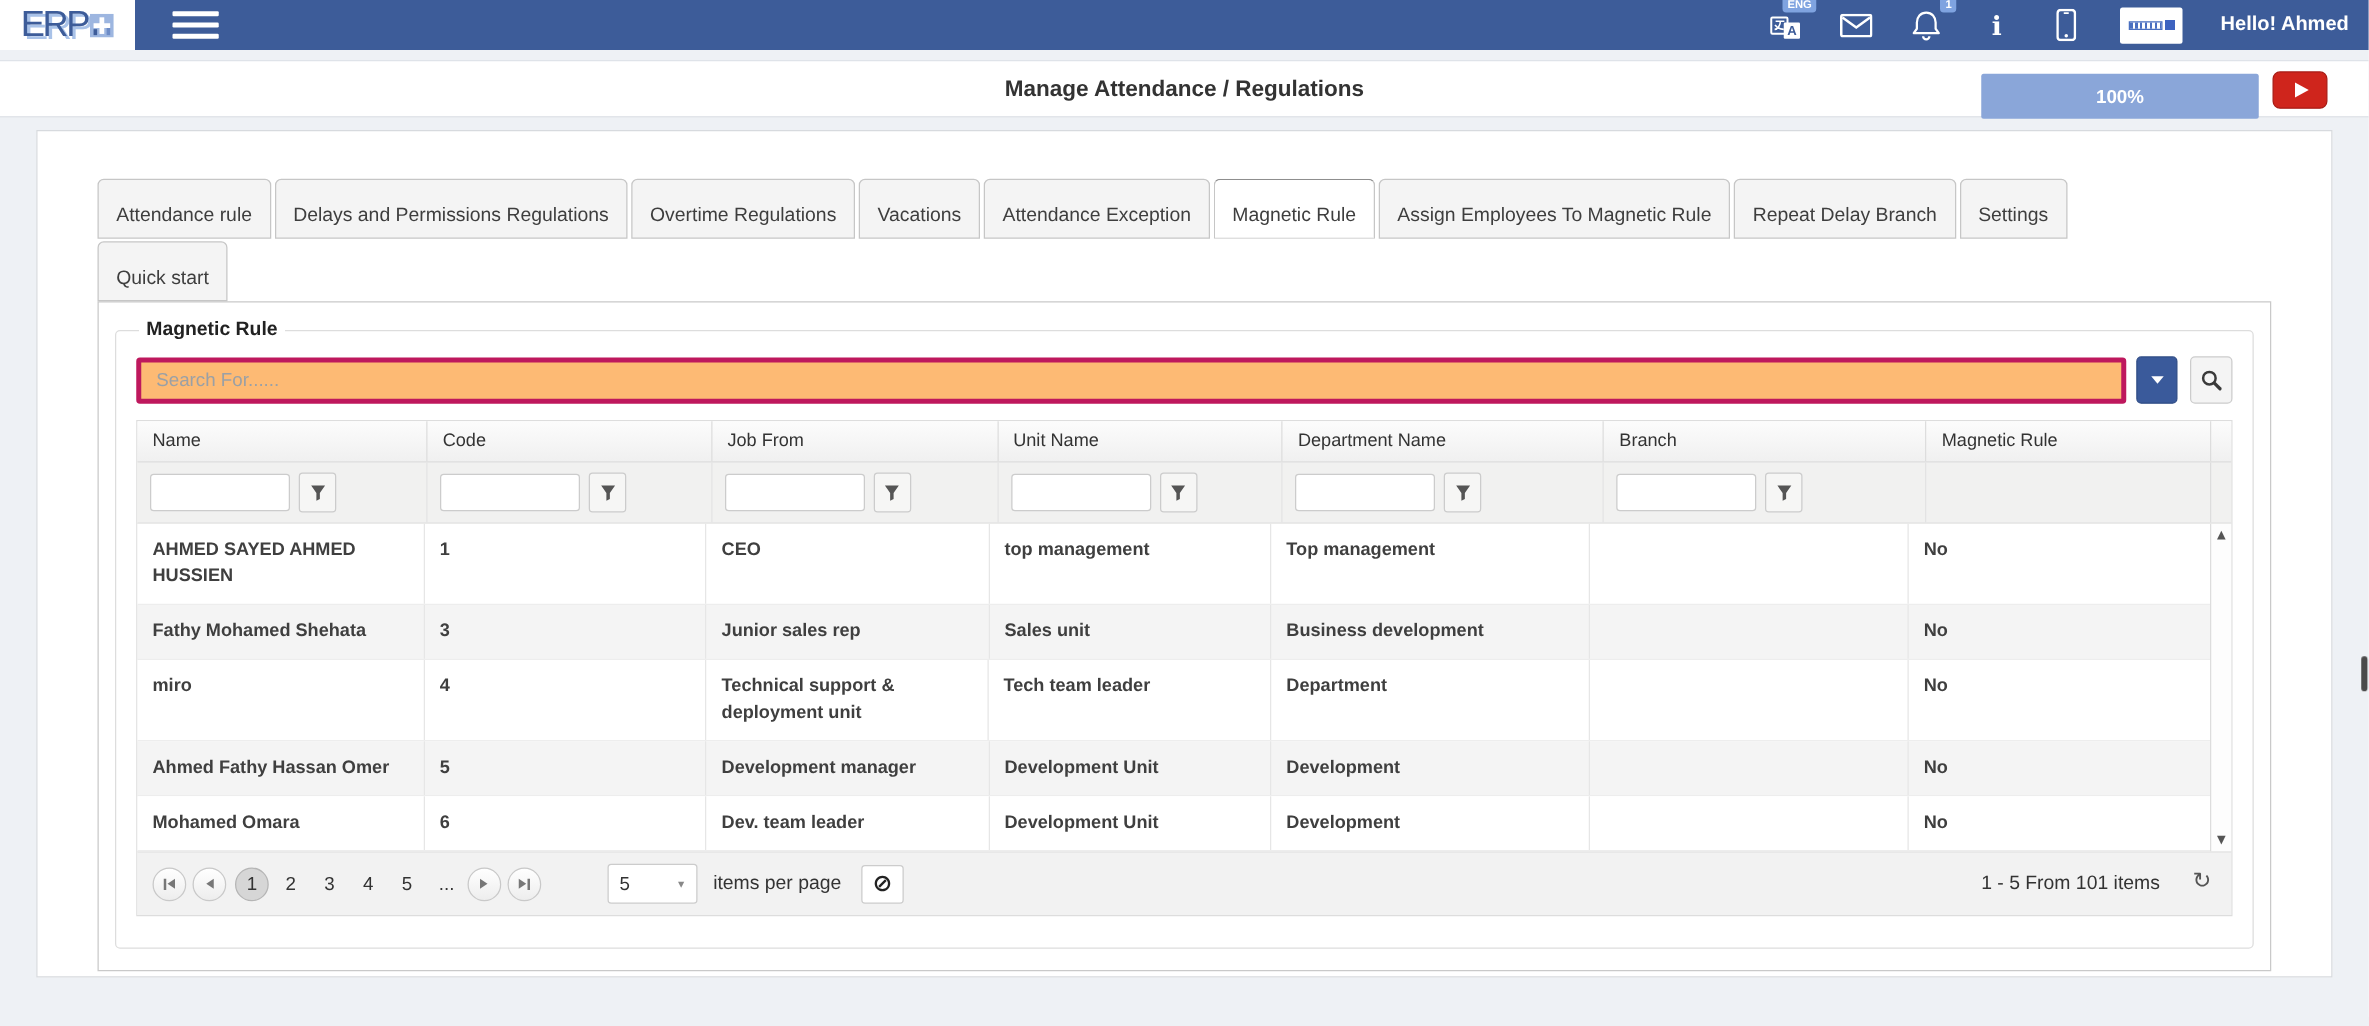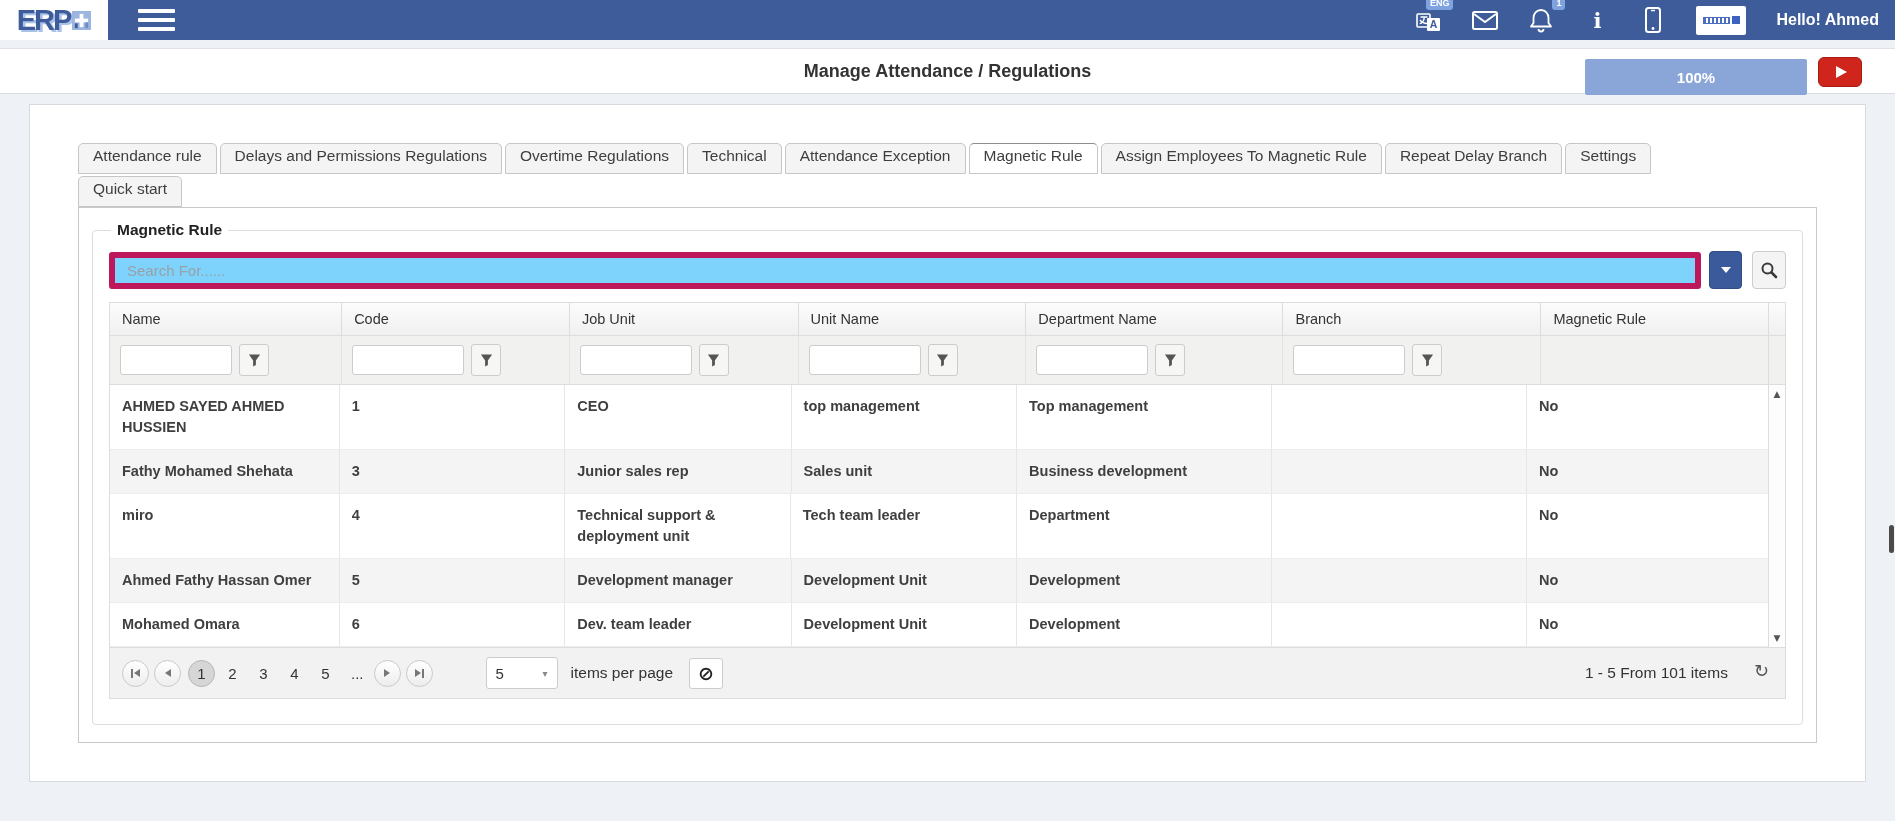--- a/index.html
+++ b/index.html
@@ -2,21 +2,21 @@
 <html><head>
 <meta charset="utf-8">
 <style>
   * { margin:0; padding:0; box-sizing:border-box; }
   html,body { width:1895px; height:821px; overflow:hidden; }
   body { background:#eef1f5; font-family:"Liberation Sans",sans-serif; position:relative; }
 
   
   .navbar { height:40px; background:#3d5c99; display:flex; align-items:center; }
   .logo-box { width:108px; height:40px; background:#fff; display:flex; align-items:center; justify-content:center; gap:2px; }
-  .logo-text { font-size:29px; font-weight:700; color:#3d5c99; letter-spacing:-2px; text-shadow:2.5px 2px 0 #a9c2e8; line-height:1; }
+  .logo-text { font-size:29px; font-weight:400; color:#3d5c99; letter-spacing:-2px; text-shadow:2.5px 2px 0 #a9c2e8; line-height:1; }
   .hamburger { margin-left:30px; display:flex; flex-direction:column; gap:5px; cursor:pointer; }
   .hamburger span { width:37px; height:4px; background:#fff; border-radius:1px; }
   .nav-right { margin-left:auto; display:flex; align-items:center; gap:30px; padding-right:16px; }
   .nav-icon { position:relative; display:flex; align-items:center; justify-content:center; min-width:26px; height:28px; cursor:pointer; }
   .mini-badge { position:absolute; top:-9px; right:-11px; background:#7fa3e0; color:#fff; font-size:9px; font-weight:bold; border-radius:3px; padding:1px 4px; line-height:11px; }
   .info-glyph { color:#fff; font-family:"DejaVu Serif",serif; font-weight:bold; font-size:21px; line-height:1; }
   .brand-badge { width:50px; height:29px; background:#fff; border-radius:2px; display:flex; align-items:center; justify-content:center; gap:2px; }
   .brand-line { width:27px; height:7px; border:1px solid #4a6fc0; background:repeating-linear-gradient(90deg,#4a6fc0 0 2px,transparent 2px 4px); }
   .brand-sq { width:8px; height:8px; background:#3d63c0; }
   .greeting { color:#fff; font-size:16px; font-weight:bold; }
@@ -25,31 +25,31 @@
   .titlebar { height:46px; background:#fff; margin-top:8px; position:relative; display:flex; align-items:center; justify-content:center; border-top:1px solid #dfe3e9; border-bottom:1px solid #d9dde3; }
   .page-title { font-size:18px; color:#333; font-weight:bold; }
   .progress { position:absolute; right:88px; top:10px; width:222px; height:36px; background:#8aa6d9; border-radius:2px; color:#fff; font-weight:bold; font-size:15px; display:flex; align-items:center; justify-content:center; }
   .play-btn { position:absolute; right:33px; top:8px; width:44px; height:30px; background:#cf251c; border:1px solid #a81b14; border-radius:6px; display:flex; align-items:center; justify-content:center; cursor:pointer; }
   .play-tri { width:0; height:0; border-left:11px solid #fff; border-top:6.5px solid transparent; border-bottom:6.5px solid transparent; margin-left:3px; }
 
   
   .card { margin:10px 29px 0; background:#fff; border:1px solid #d7dade; height:678px; padding:38px 48px 0; }
 
   .tab-row { display:flex; }
-  .tab { background:#f4f4f4; border:1px solid #c6c6c6; border-radius:5px 5px 0 0; padding:3px 14px 8px; font-size:15.5px; color:#3e3e3e; margin-right:3px; cursor:pointer; white-space:nowrap; }
+  .tab { background:#f4f4f4; border:1px solid #c6c6c6; border-radius:5px 5px 0 0; padding:20px 14px 8px; font-size:15.5px; color:#3e3e3e; margin-right:3px; cursor:pointer; white-space:nowrap; }
   .tab.active { background:#fff; border-top-color:#8e8e8e; }
   .tab-row.second { margin-top:2px; }
 
   .panel { border:1px solid #c9c9c9; height:536px; padding:13px 13px 0; }
 
   fieldset.magnetic { border:1px solid #ddd; border-radius:4px; height:504px; padding:10px 16px 0; }
   fieldset.magnetic legend { font-size:15.5px; font-weight:bold; color:#222; padding:0 6px; margin-left:2px; }
 
   .search-row { display:flex; align-items:center; margin-top:2px; }
-  .search-input { flex:1; height:37px; border:6px solid #be185d; border-radius:3px; padding:0 12px; font-size:15px; color:#555; outline:none; background:#7dd3fc; }
+  .search-input { flex:1; height:37px; border:4px solid #be185d; border-radius:3px; padding:0 12px; font-size:15px; color:#555; outline:none; background:#fdba74; }
   .search-input::placeholder { color:#9aa0a6; }
   .dd-btn { width:33px; height:38px; margin-left:8px; background:#3a5a9b; border:1px solid #2f4c85; border-radius:4px; display:flex; align-items:center; justify-content:center; cursor:pointer; }
   .dd-caret { width:0; height:0; border-top:6px solid #fff; border-left:5px solid transparent; border-right:5px solid transparent; }
   .search-btn { width:34px; height:38px; margin-left:10px; background:#f4f4f4; border:1px solid #ccc; border-radius:4px; display:flex; align-items:center; justify-content:center; cursor:pointer; }
 
   
   .grid { margin-top:13px; border:1px solid #ddd; }
   .ghead { display:flex; background:linear-gradient(#fcfcfc,#f0f0f0); }
   .hcell { padding:8px 12px; font-size:14.5px; color:#333; cursor:pointer; }
   .hcell + .hcell { border-left:1px solid #ddd; }
@@ -154,21 +154,21 @@
   <div class="play-btn">
       <span class="play-tri"></span>
     </div>
 </div>
 
 <div class="card">
   <div class="tab-row" id="tab-row-1">
       <div class="tab">Attendance rule</div>
       <div class="tab">Delays and Permissions Regulations</div>
       <div class="tab">Overtime Regulations</div>
-      <div class="tab">Technical</div>
+      <div class="tab">Vacations</div>
       <div class="tab">Attendance Exception</div>
       <div class="tab active">Magnetic Rule</div>
       <div class="tab">Assign Employees To Magnetic Rule</div>
       <div class="tab">Repeat Delay Branch</div>
       <div class="tab">Settings</div>
     </div>
   <div class="tab-row second" id="tab-row-2">
       <div class="tab">Quick start</div>
     </div>
 
@@ -186,21 +186,21 @@
             <circle cx="7.5" cy="7.5" r="5" fill="none" stroke="#3a3a3a" stroke-width="2"></circle>
             <line x1="11.5" y1="11.5" x2="16" y2="16" stroke="#3a3a3a" stroke-width="2.6" stroke-linecap="round"></line>
           </svg>
         </button>
       </div>
 
       <div class="grid">
         <div class="ghead" id="grid-head">
             <div class="hcell c0">Name</div>
             <div class="hcell c1">Code</div>
-            <div class="hcell c2">Job Unit</div>
+            <div class="hcell c2">Job From</div>
             <div class="hcell c3">Unit Name</div>
             <div class="hcell c4">Department Name</div>
             <div class="hcell c5">Branch</div>
             <div class="hcell c6">Magnetic Rule</div>
             <div class="hspacer"></div>
           </div>
         <div class="gfilter" id="grid-filter">
             <div class="fcell c0">
               <input class="finput" style="">
               <button class="fbtn">

